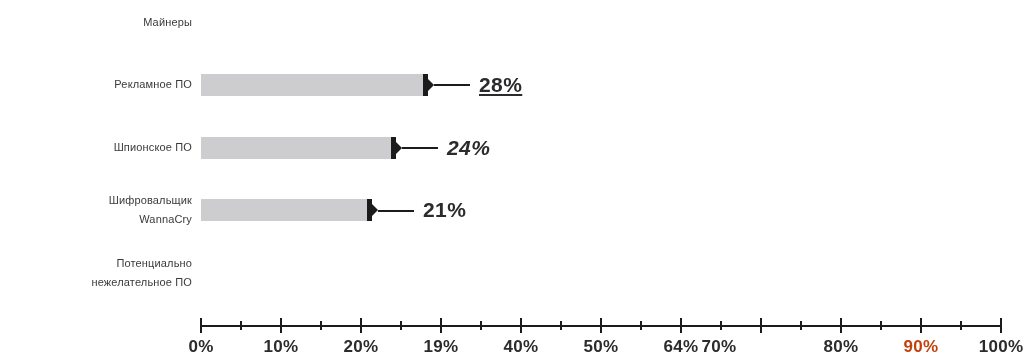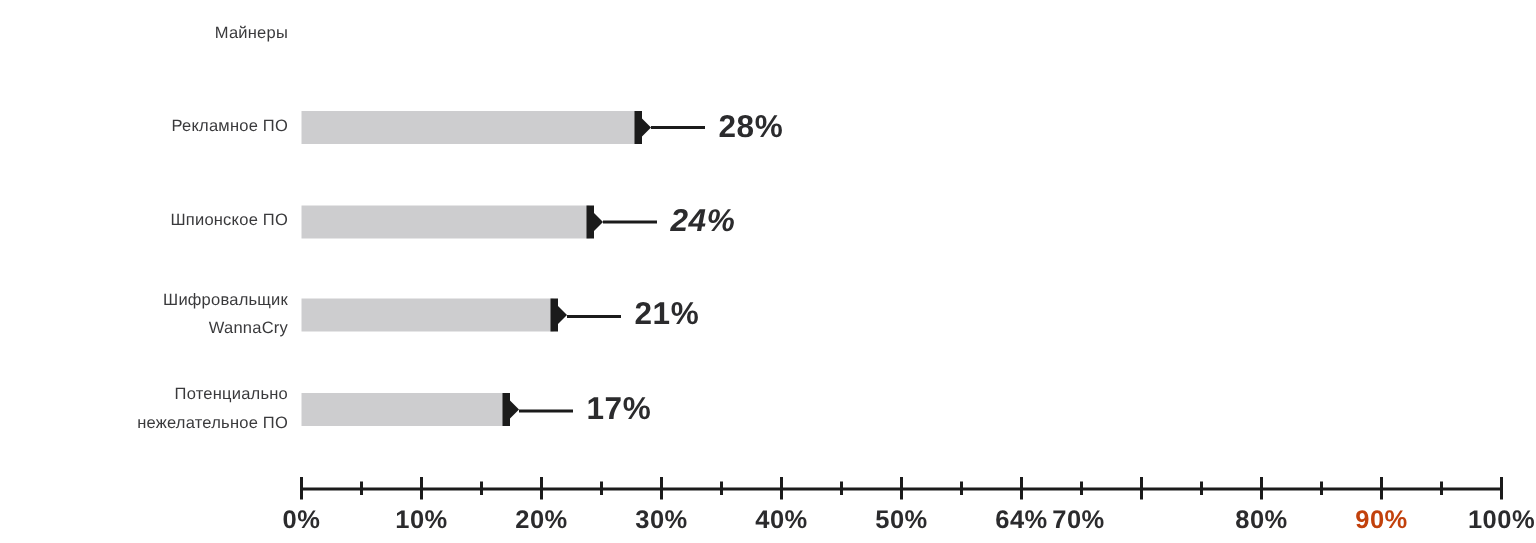--- a/index.html
+++ b/index.html
@@ -159,21 +159,21 @@
       </div>
       <div class="bar-row" style="top: 62.8px;">
         <div class="cat-label">
           <span>Рекламное ПО</span>
         </div>
         <div class="bar-track" style="width: 800px;">
           <div class="bar-fill" style="width: 224px; background: rgb(205, 205, 207);"></div>
           <div class="bar-cap" style="left: 222px; background: rgb(27, 27, 27);"></div>
           <div class="bar-arrow" style="left: 227px; border-left-color: rgb(27, 27, 27);"></div>
           <div class="leader" style="left: 233px; width: 36px; background: rgb(27, 27, 27);"></div>
-          <div class="value-label" style="left: 278px; color: rgb(43, 43, 45);">28%</div>
+          <div class="value-label" style="left: 278px; color: rgb(43, 43, 45); text-decoration: underline;">28%</div>
         </div>
       </div>
       <div class="bar-row" style="top: 125.6px;">
         <div class="cat-label">
           <span>Шпионское ПО</span>
         </div>
         <div class="bar-track" style="width: 800px; font-style: italic;">
           <div class="bar-fill" style="width: 192px; background: rgb(205, 205, 207);"></div>
           <div class="bar-cap" style="left: 190px; background: rgb(27, 27, 27);"></div>
           <div class="bar-arrow" style="left: 195px; border-left-color: rgb(27, 27, 27);"></div>
@@ -191,27 +191,20 @@
           <div class="bar-cap" style="left: 166px; background: rgb(27, 27, 27);"></div>
           <div class="bar-arrow" style="left: 171px; border-left-color: rgb(27, 27, 27);"></div>
           <div class="leader" style="left: 177px; width: 36px; background: rgb(27, 27, 27);"></div>
           <div class="value-label" style="left: 222px; color: rgb(43, 43, 45);">21%</div>
         </div>
       </div>
       <div class="bar-row" style="top: 251.2px;">
         <div class="cat-label">
           <span>Потенциально</span>
           <span>нежелательное ПО</span>
-        </div>
-        <div class="bar-track" style="width: 800px;">
-          <div class="bar-fill" style="width: 136px; background: rgb(205, 205, 207);"></div>
-          <div class="bar-cap" style="left: 134px; background: rgb(27, 27, 27);"></div>
-          <div class="bar-arrow" style="left: 139px; border-left-color: rgb(27, 27, 27);"></div>
-          <div class="leader" style="left: 145px; width: 36px; background: rgb(27, 27, 27);"></div>
-          <div class="value-label" style="left: 190px; color: rgb(43, 43, 45);">17%</div>
         </div>
       </div>
     </div>
 
   <div id="axis">
     <div class="axis-line"></div>
     <div id="ticks">
         <div class="tick major" style="left: 200px; background: rgb(27, 27, 27);"></div>
         <div class="tick major" style="left: 280px; background: rgb(27, 27, 27);"></div>
         <div class="tick major" style="left: 360px; background: rgb(27, 27, 27);"></div>
@@ -231,21 +224,21 @@
         <div class="tick minor" style="left: 640px; background: rgb(27, 27, 27);"></div>
         <div class="tick minor" style="left: 720px; background: rgb(27, 27, 27);"></div>
         <div class="tick minor" style="left: 800px; background: rgb(27, 27, 27);"></div>
         <div class="tick minor" style="left: 880px; background: rgb(27, 27, 27);"></div>
         <div class="tick minor" style="left: 960px; background: rgb(27, 27, 27);"></div>
       </div>
     <div id="tick-labels">
         <div class="tick-label" style="left: 201px; color: rgb(43, 43, 45);">0%</div>
         <div class="tick-label" style="left: 281px; color: rgb(43, 43, 45);">10%</div>
         <div class="tick-label" style="left: 361px; color: rgb(43, 43, 45);">20%</div>
-        <div class="tick-label" style="left: 441px; color: rgb(43, 43, 45);">30%</div>
+        <div class="tick-label" style="left: 441px; color: rgb(43, 43, 45);">19%</div>
         <div class="tick-label" style="left: 521px; color: rgb(43, 43, 45);">40%</div>
         <div class="tick-label" style="left: 601px; color: rgb(43, 43, 45);">50%</div>
         <div class="tick-label" style="left: 681px; color: rgb(43, 43, 45);">64%</div>
         <div class="tick-label" style="left: 719px; color: rgb(43, 43, 45);">70%</div>
         <div class="tick-label" style="left: 841px; color: rgb(43, 43, 45);">80%</div>
         <div class="tick-label" style="left: 921px; color: #c2410c;">90%</div>
         <div class="tick-label" style="left: 1001px; color: rgb(43, 43, 45);">100%</div>
       </div>
   </div>
 

